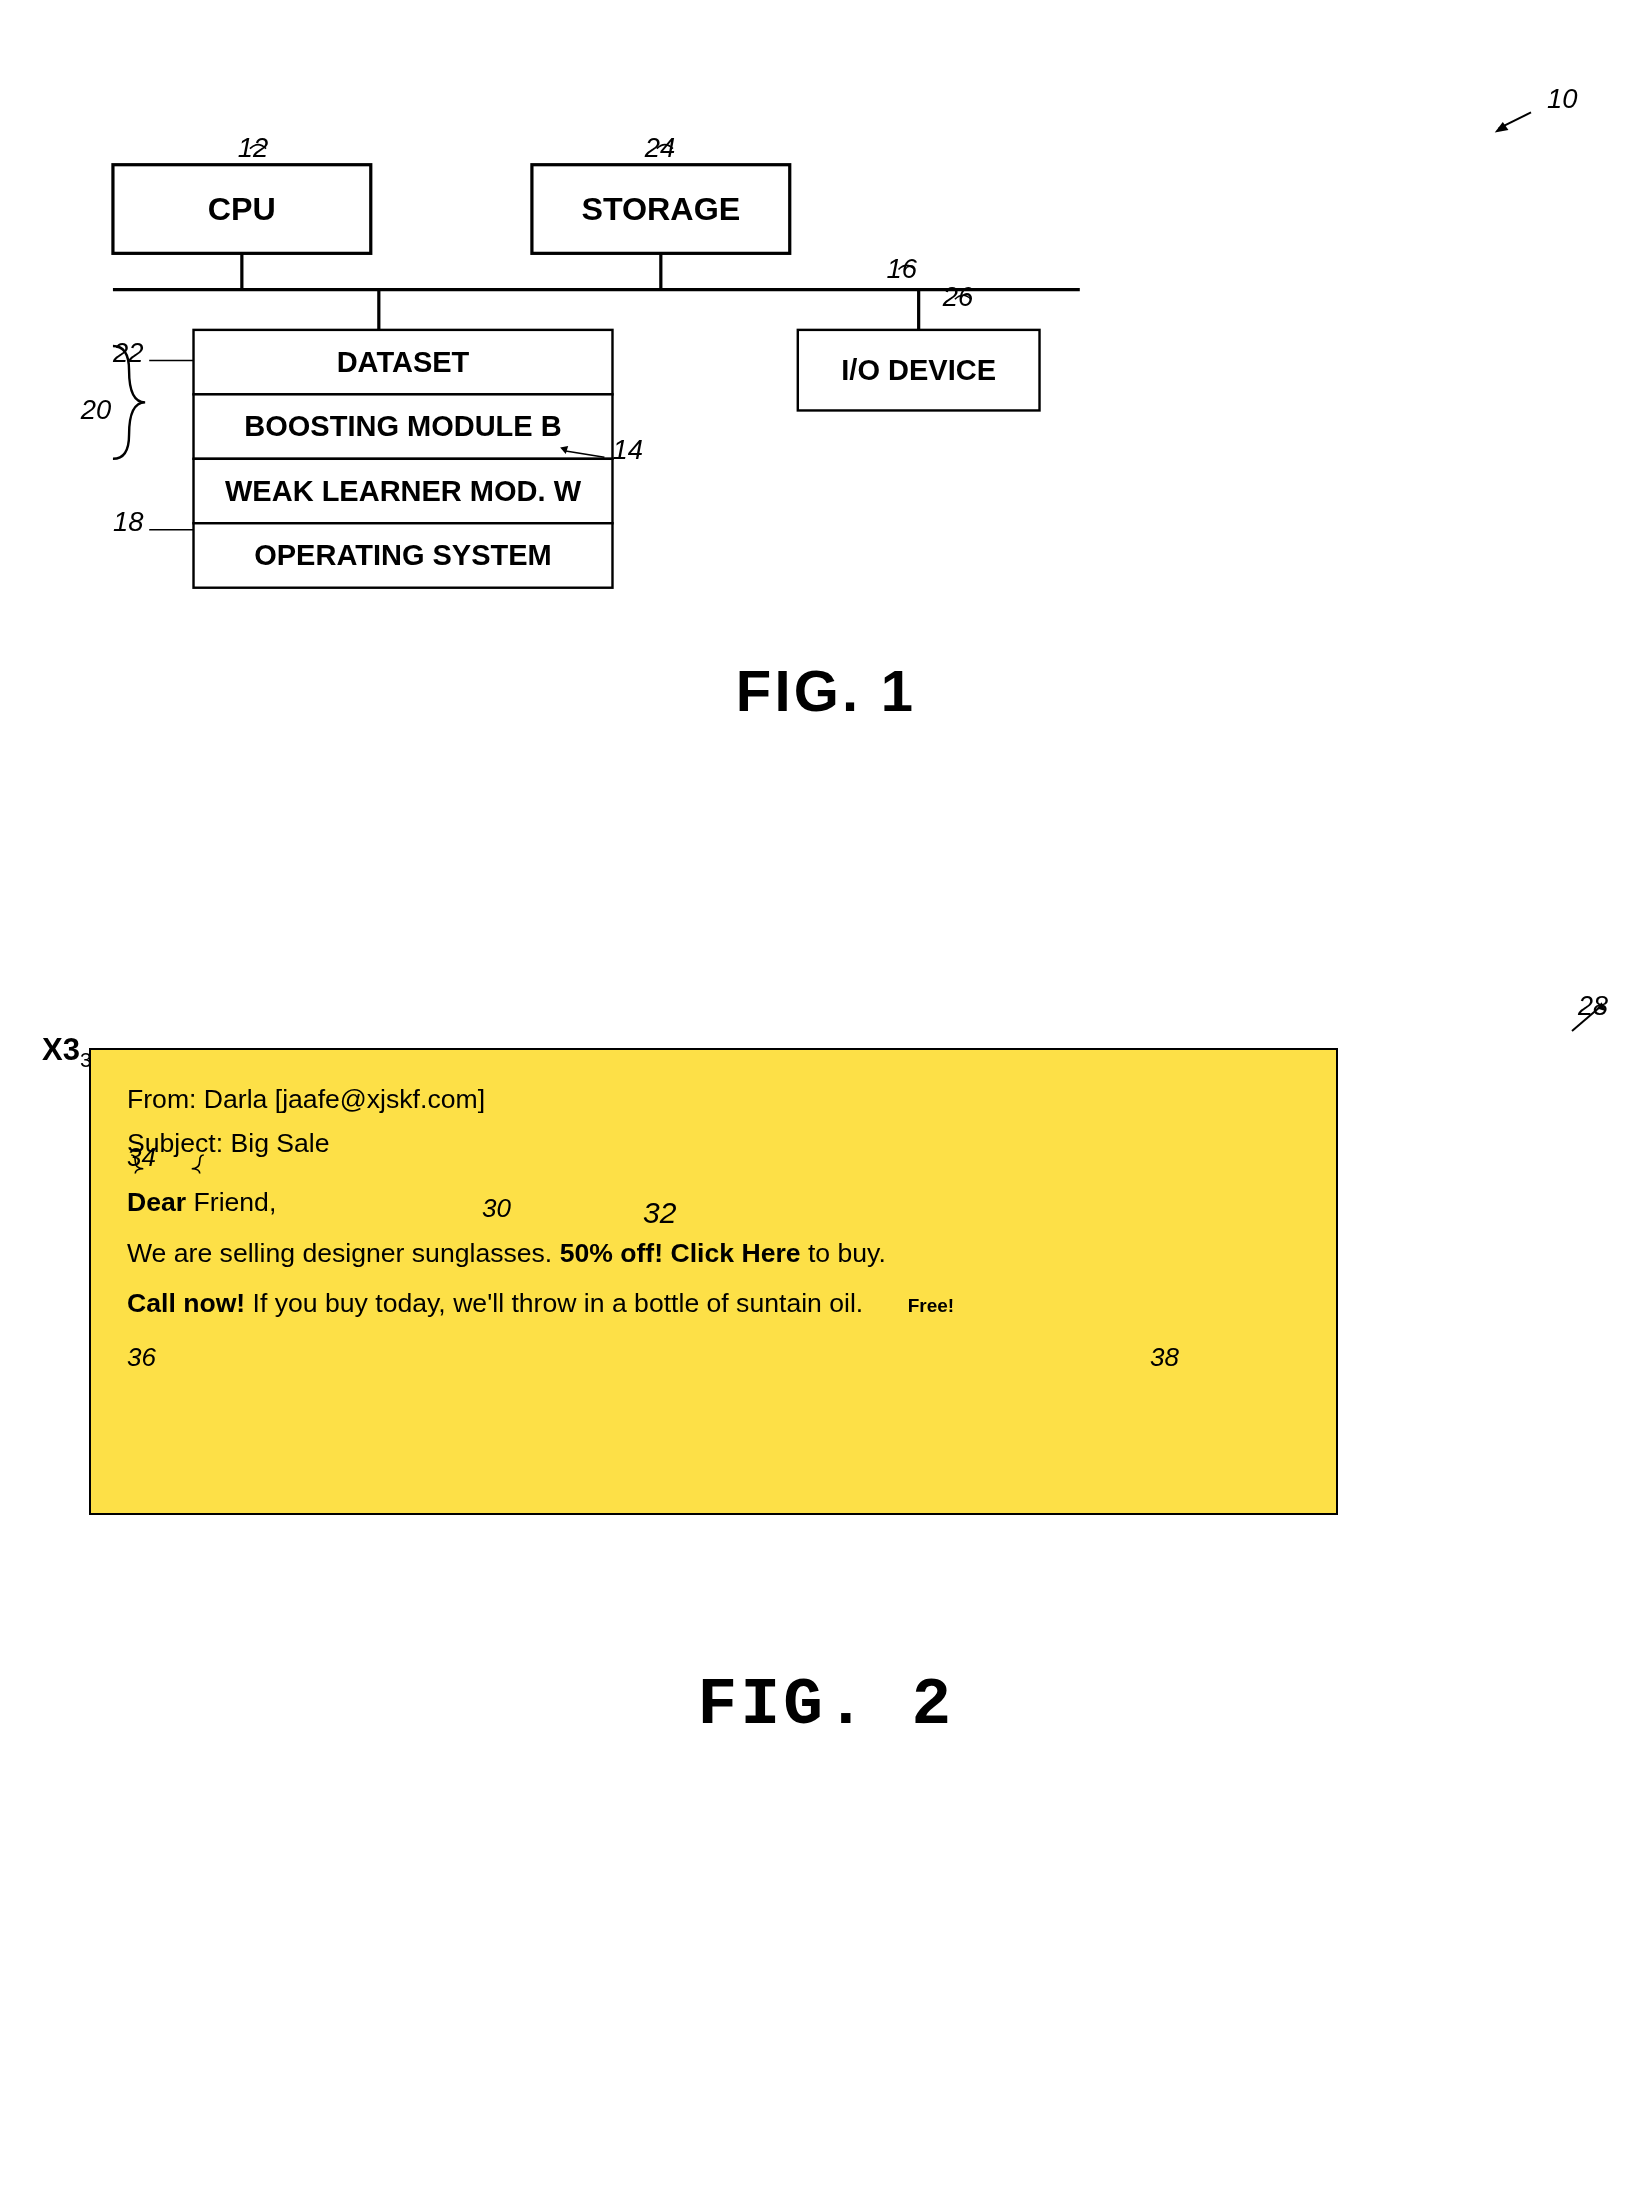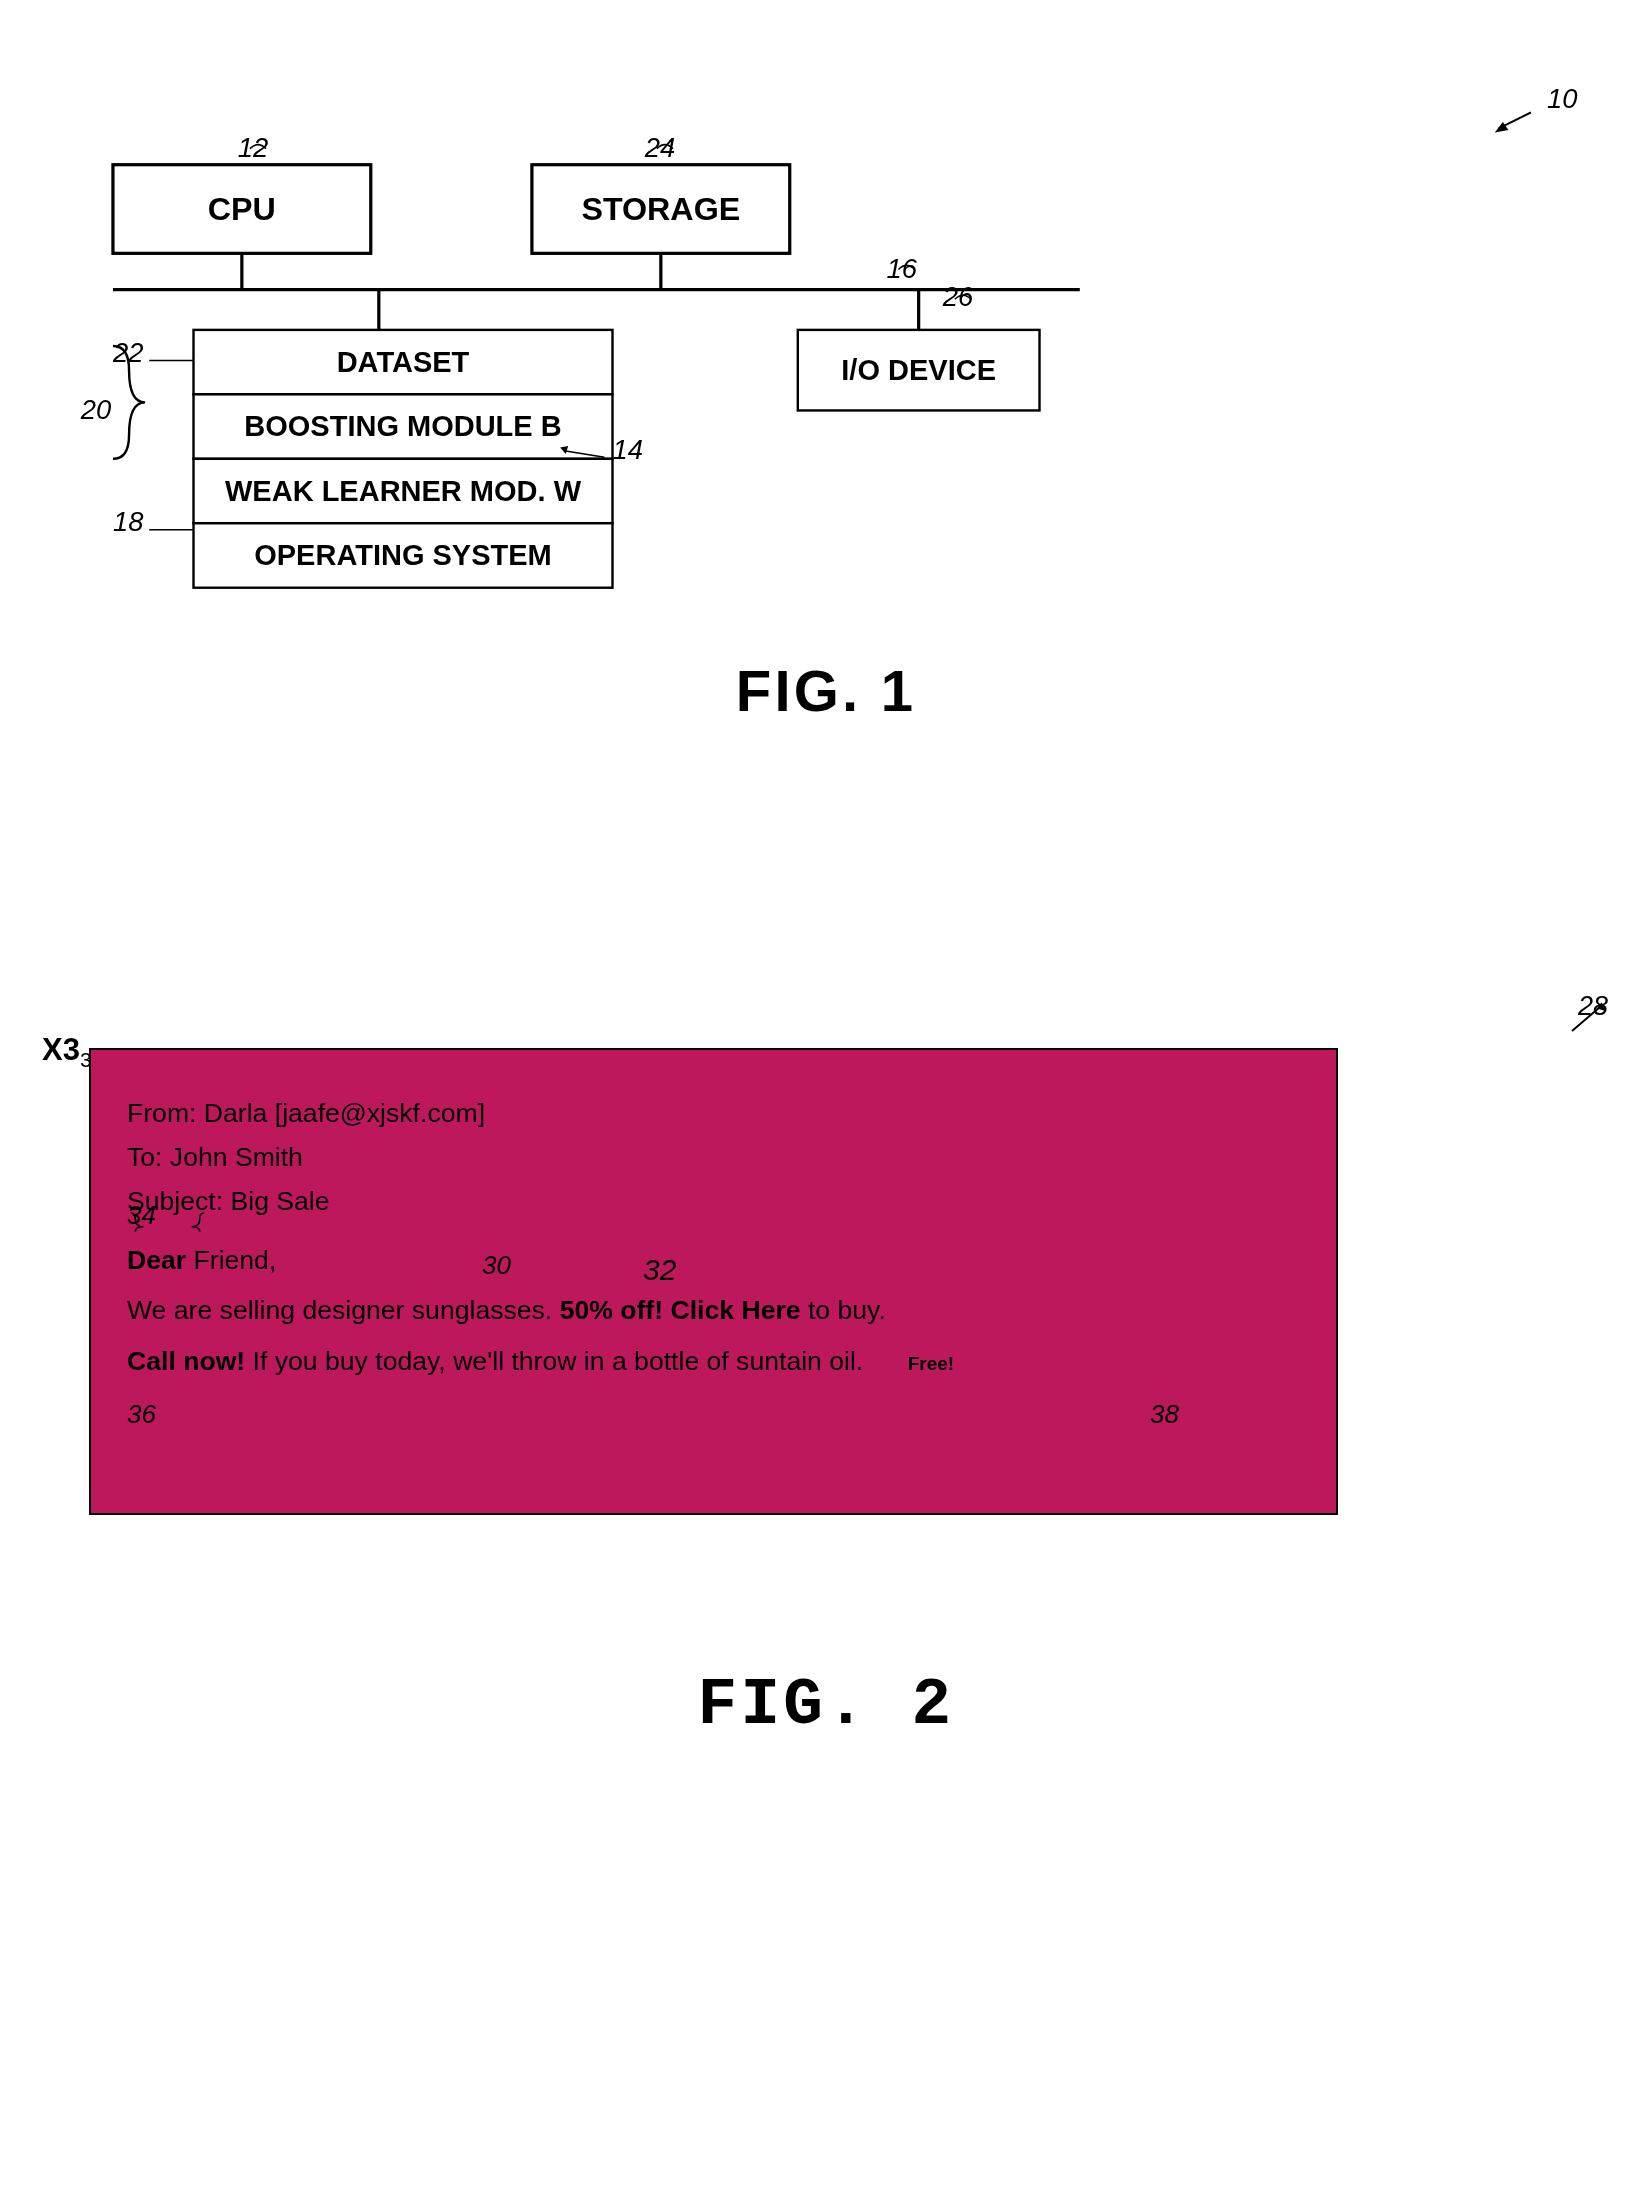--- a/index.html
+++ b/index.html
@@ -96,24 +96,23 @@
     <span style="font-style:normal; font-size:31px;font-weight:bold;">X3</span><sub style="font-size:21px;">3</sub>
   </div>
 
   <div style="position:absolute; top:991px; right:44px; font-size:27px; font-style:italic; font-family:Arial;">28</div>
 
   <svg style="position:absolute; top:991px; right:32px;" width="64" height="56" viewBox="0 0 80 70">
     <line x1="20" y1="50" x2="55" y2="20" stroke="#000" stroke-width="2.5"></line>
     <polygon points="57,14 62,25 51,22" fill="#000"></polygon>
   </svg>
 
-  <div style="position:absolute; top:1048px; left:89px; width:1249px; height:467px; border:2.4px solid #000; padding:42px 36px; background:#be185d;">
+  <div style="position:absolute; top:1048px; left:89px; width:1249px; height:467px; border:2.4px solid #000; padding:28px 36px; background:#fde047;">
 
     <div style="font-size:26.6px; font-family:Arial; line-height:1.65;">From: Darla [jaafe@xjskf.com]</div>
-    <div style="font-size:26.6px; font-family:Arial; line-height:1.65;">To: John Smith</div>
     <div style="font-size:26.6px; font-family:Arial; line-height:1.65; margin-bottom:11.3px;">Subject: Big Sale</div>
 
     <div style="position:relative;">
 
       
       <div style="position:relative; display:inline-block; margin-bottom:0;">
         
         <div style="font-size:26.6px; font-family:Arial; line-height:1.9; position:relative;">
           
           <span style="position:absolute; top:-44px; left:0px; font-size:26px; font-style:italic; font-family:Arial;">34</span>

